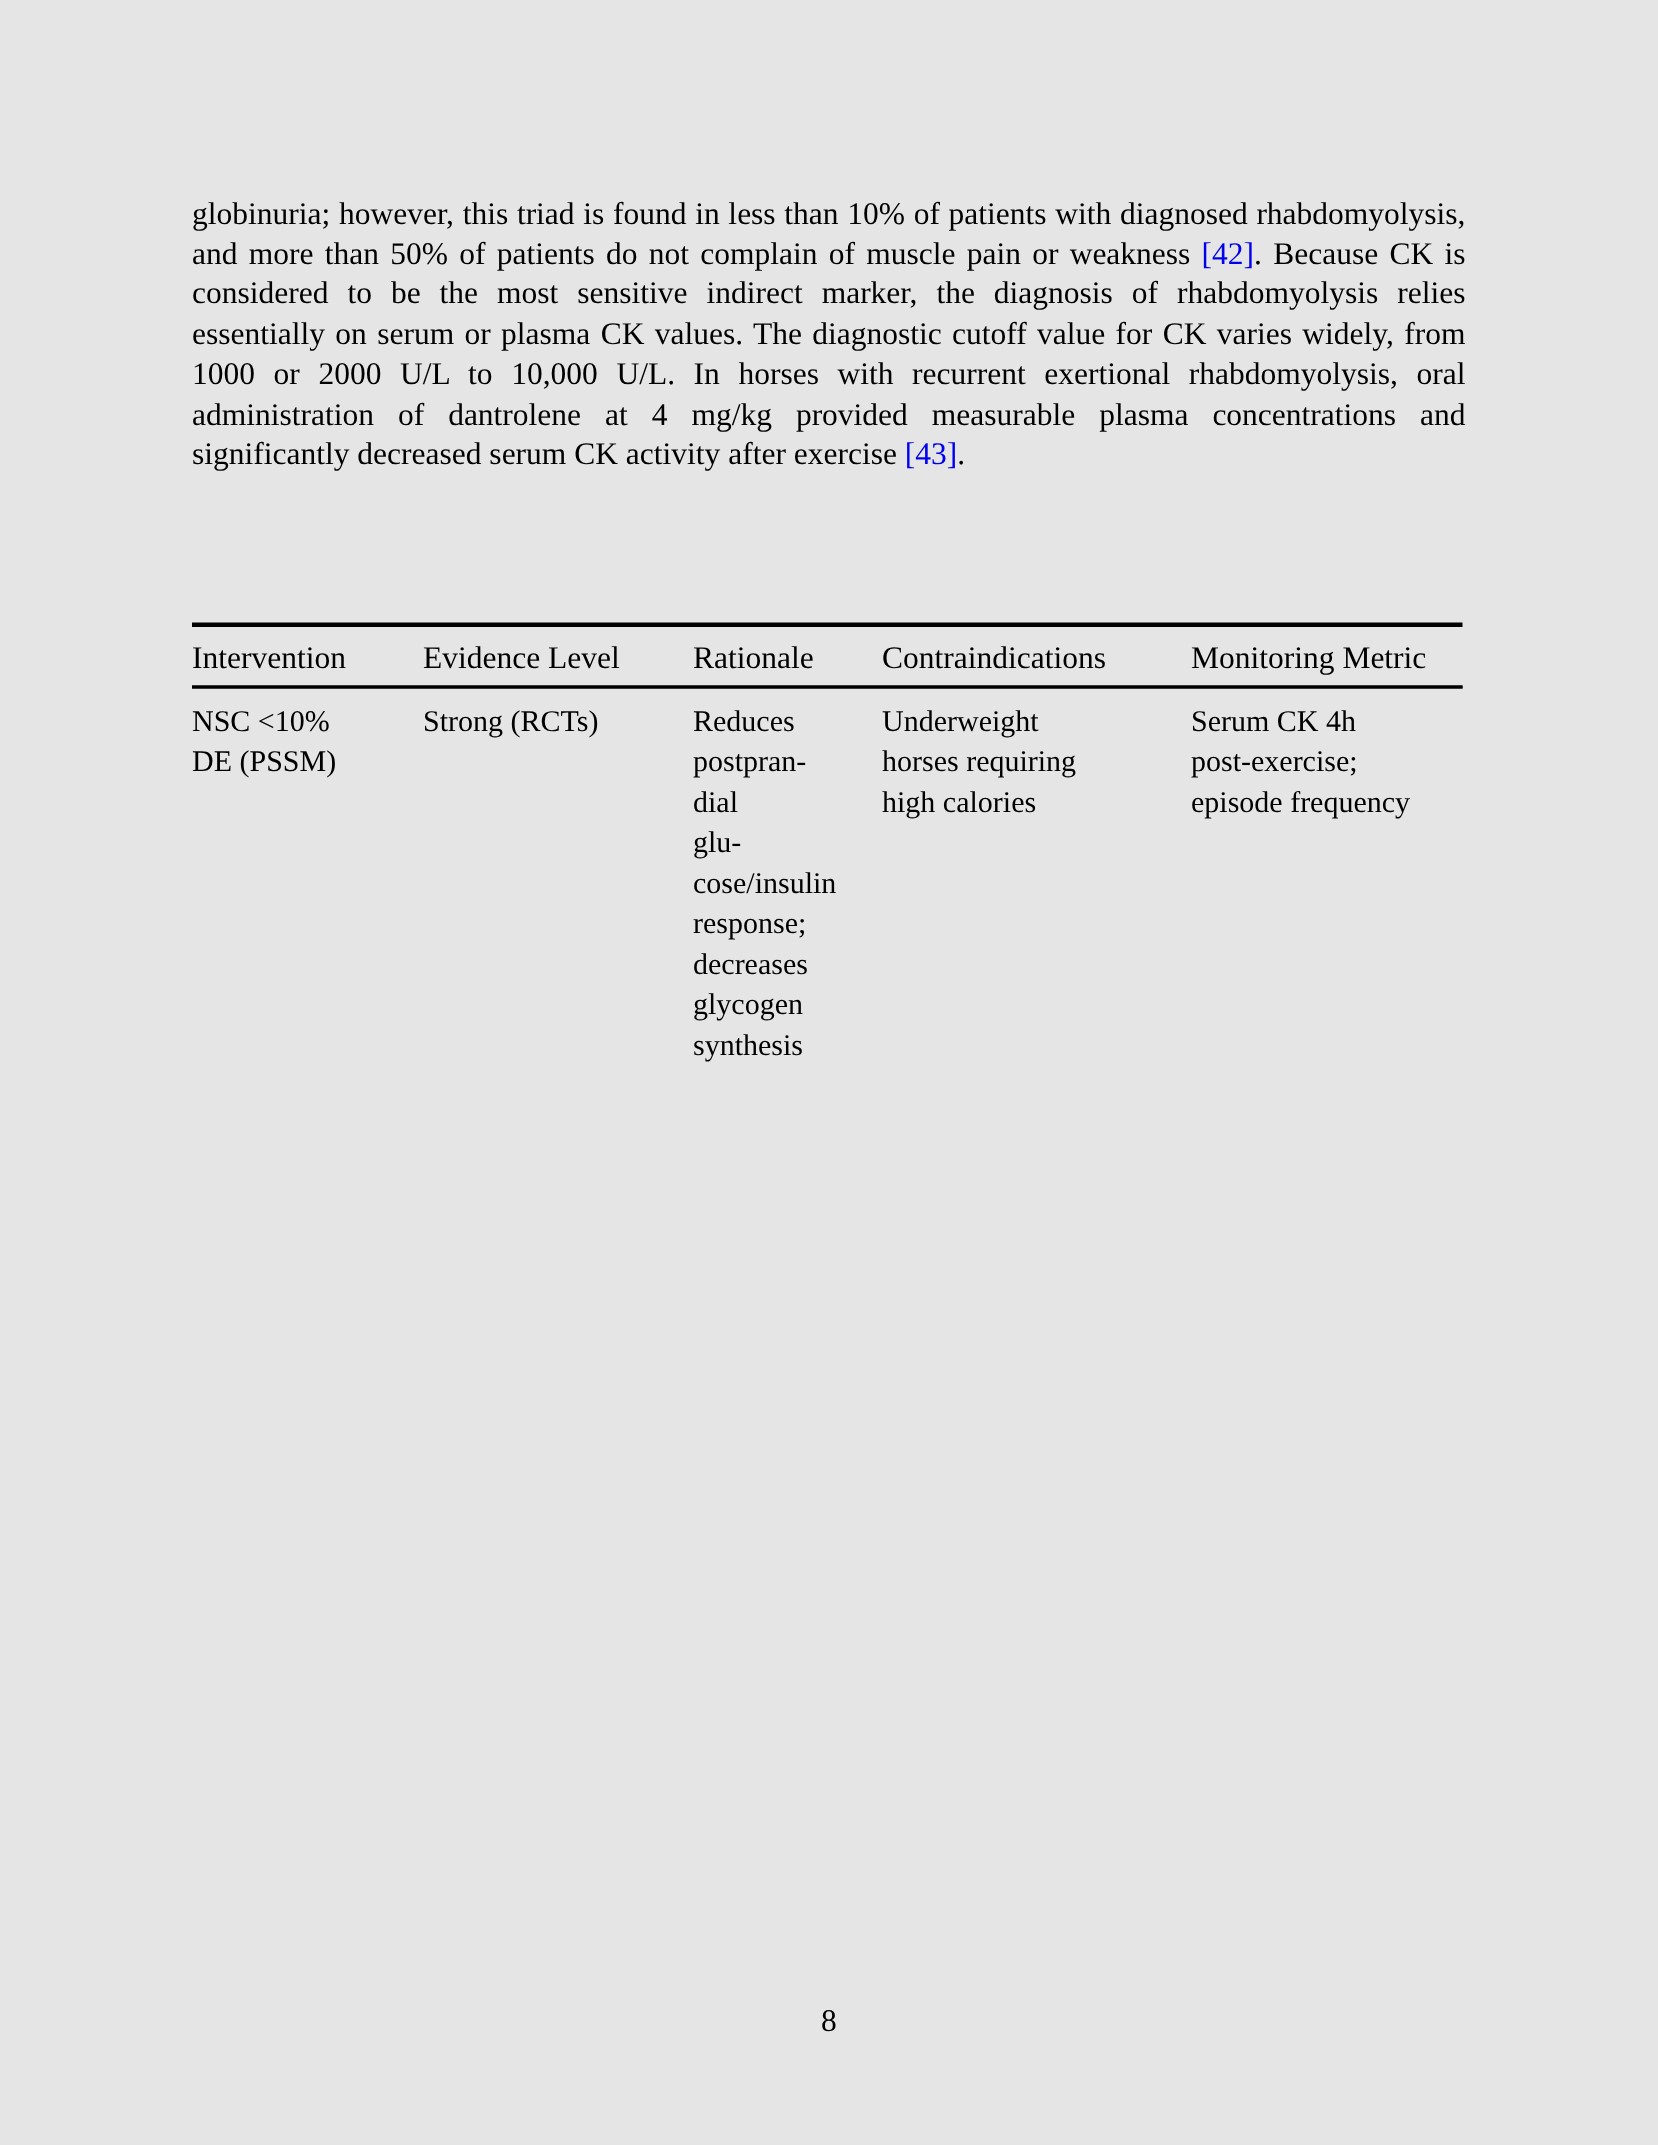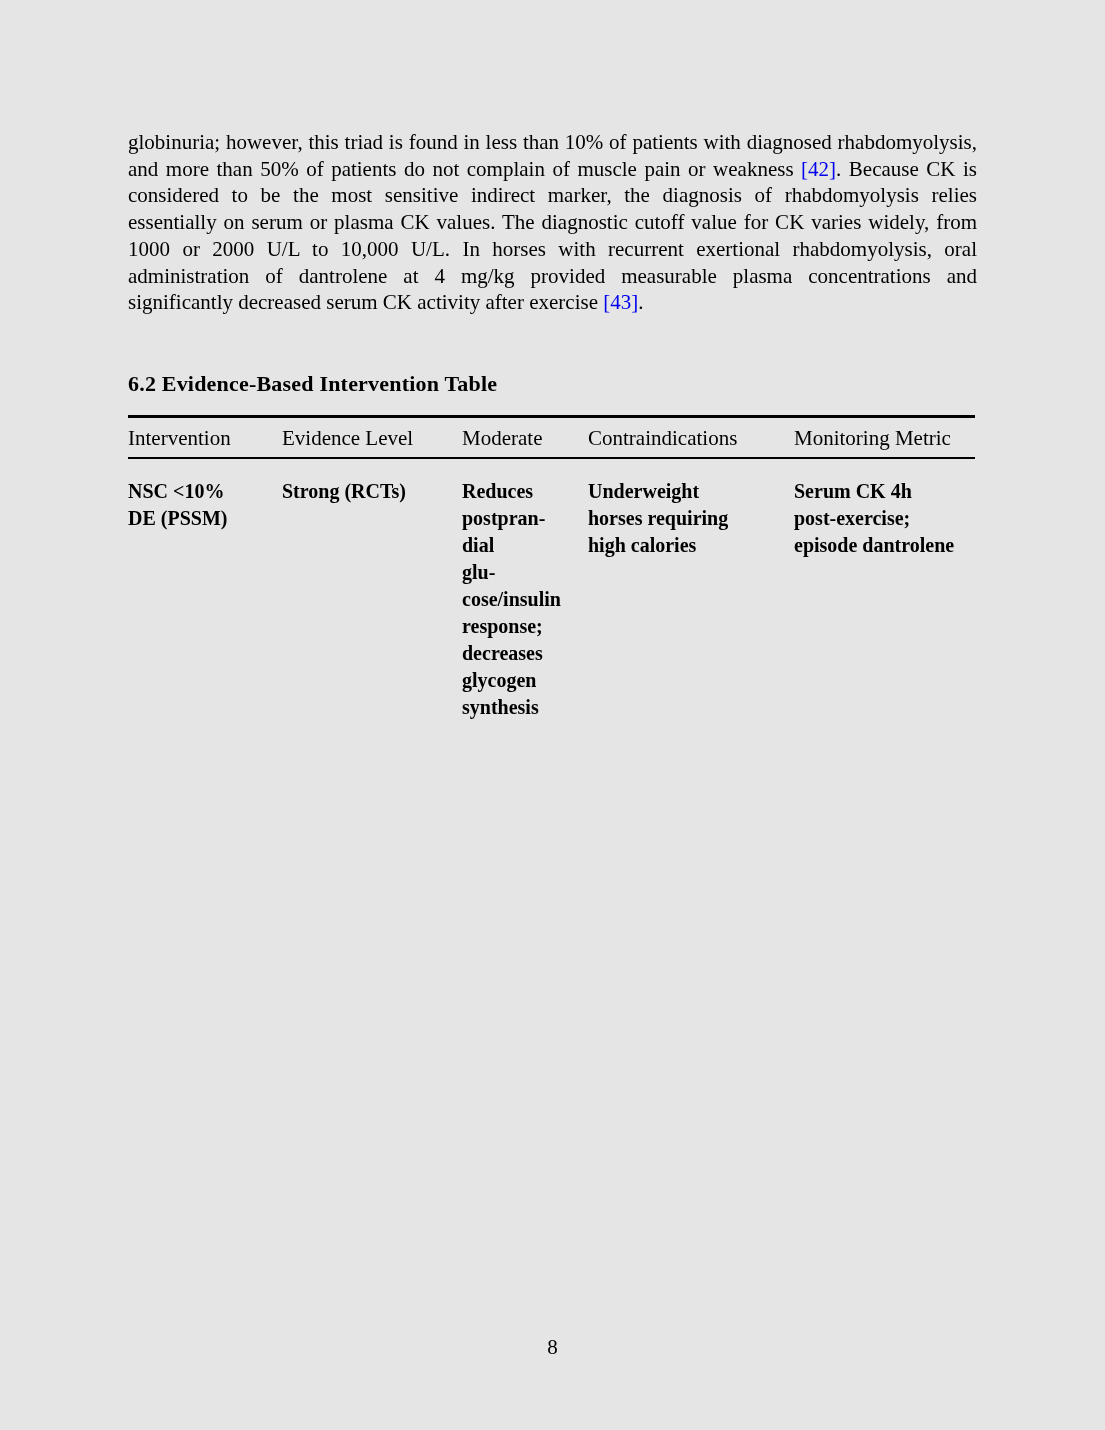--- a/index.html
+++ b/index.html
@@ -55,53 +55,51 @@
     margin-left: 17px;
   }
   table.data-table tbody td {
     vertical-align: top;
     font-size: 20px;
     line-height: 27px;
     white-space: pre-line;
     padding: 0;
   }
   table.data-table tbody tr.first-row td {
-    padding-top: 19px;
-    font-weight: bold;
+    padding-top: 9px;
   }
   .page-number {
     position: absolute;
     left: 0; top: 1335px;
     width: 100%;
     text-align: center;
     font-size: 21px;
   }
 </style>
 </head>
 <body>
 
 <div class="page">
 
   <p class="body-paragraph"><span>globinuria; however, this triad is found in less than 10% of patients with diagnosed rhabdomyolysis, and more than 50% of patients do not complain of muscle pain or weakness </span><a class="citation">[42]</a><span>. Because CK is considered to be the most sensitive indirect marker, the diagnosis of rhabdomyolysis relies essentially on serum or plasma CK values. The diagnostic cutoff value for CK varies widely, from 1000 or 2000 U/L to 10,000 U/L. In horses with recurrent exertional rhabdomyolysis, oral administration of dantrolene at 4 mg/kg provided measurable plasma concentrations and significantly decreased serum CK activity after exercise </span><a class="citation">[43]</a><span>.</span></p>
 
-  <h2 class="section-heading">6.2 Evidence-Based Intervention Table</h2>
 
   <table class="data-table">
     <colgroup>
       <col style="width:154px">
       <col style="width:180px">
       <col style="width:126px">
       <col style="width:206px">
       <col style="width:181px">
     </colgroup>
     <thead>
       <tr>
         <th>Intervention</th>
         <th>Evidence Level</th>
-        <th>Moderate</th>
+        <th>Rationale</th>
         <th>Contraindications</th>
         <th>Monitoring Metric</th>
       </tr>
     </thead>
     <tbody>
       <tr class="first-row">
         <td>NSC &lt;10%
 DE (PSSM)</td>
         <td>Strong (RCTs)</td>
         <td>Reduces
@@ -111,20 +109,20 @@
 cose/insulin
 response;
 decreases
 glycogen
 synthesis</td>
         <td>Underweight
 horses requiring
 high calories</td>
         <td>Serum CK 4h
 post-exercise;
-episode dantrolene</td>
+episode frequency</td>
       </tr>
     </tbody>
   </table>
 
   <div class="page-number">8</div>
 
 </div>
 
 </body></html>

